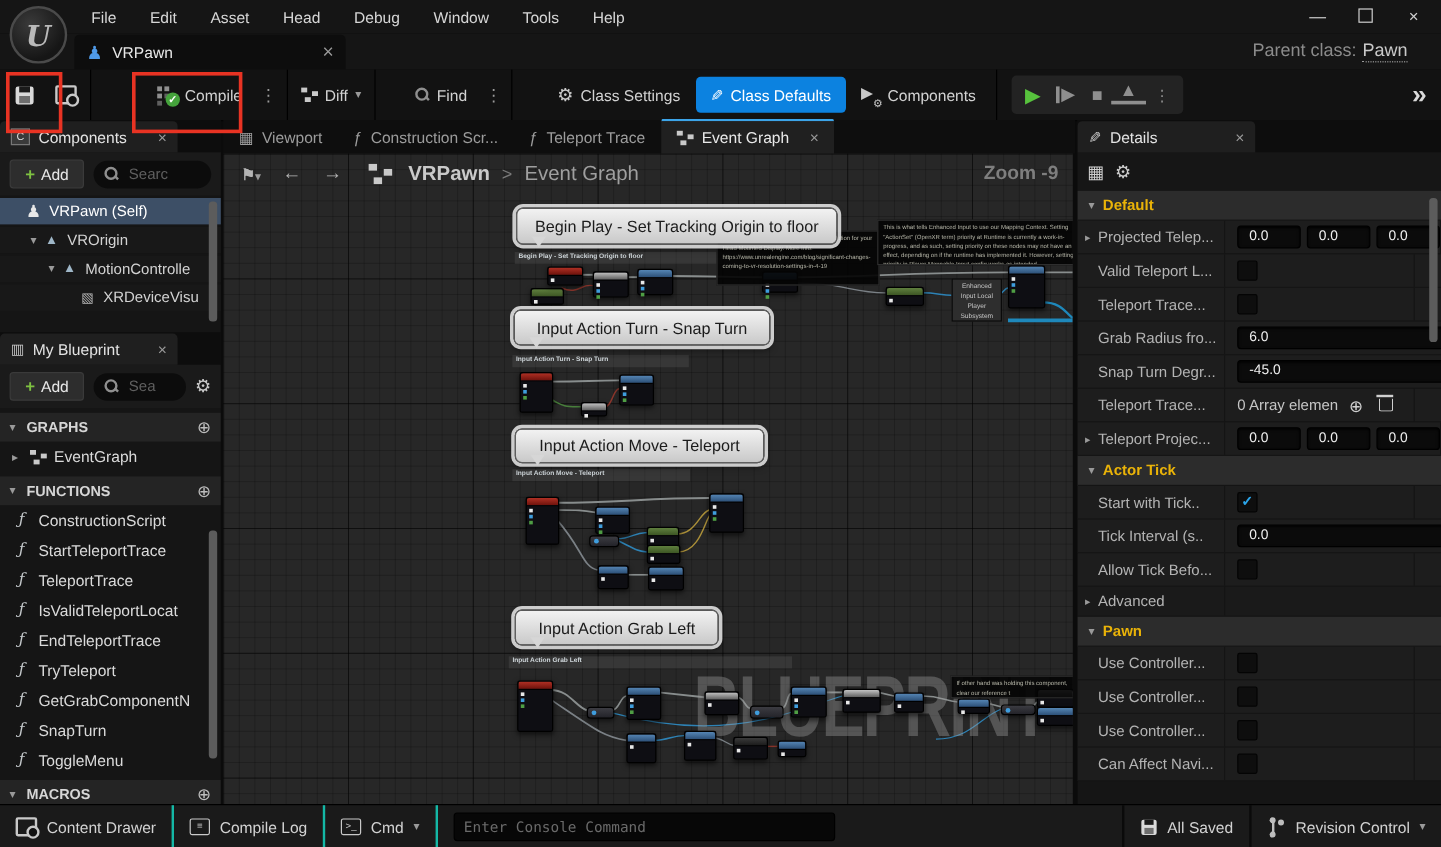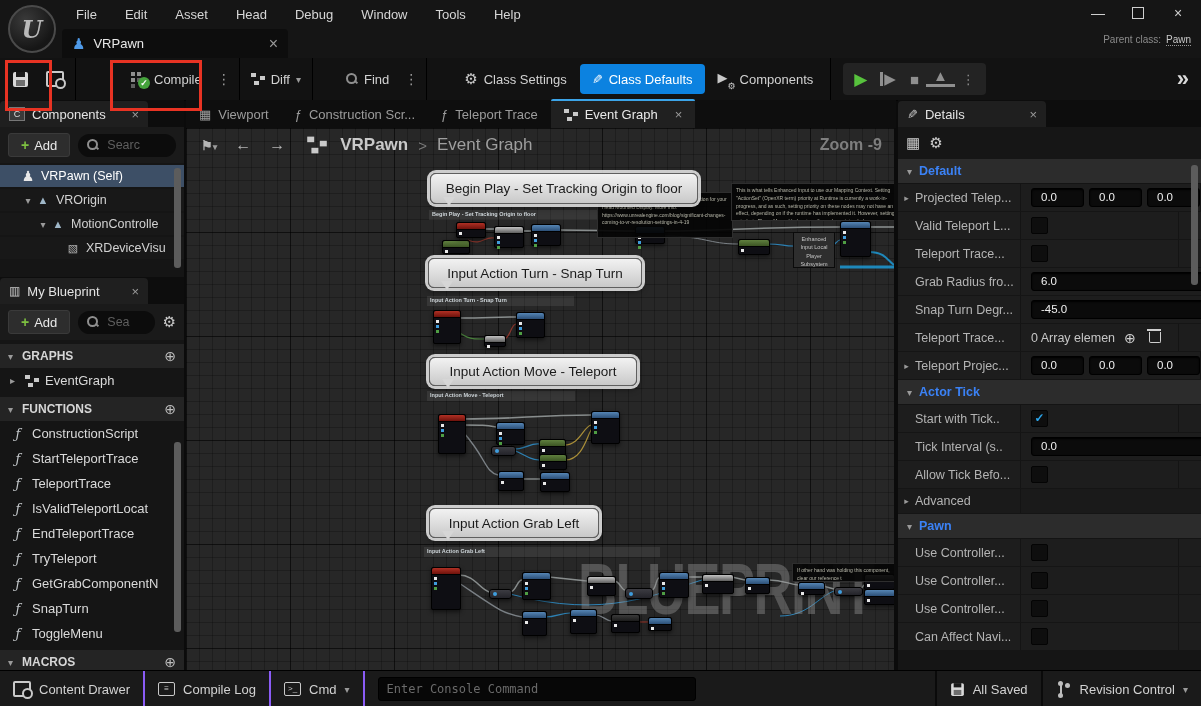--- a/index.html
+++ b/index.html
@@ -16,21 +16,21 @@
   .menu-item{padding:4px 12px;font-size:13px;color:#d6d6d6;cursor:default}
   #win-controls{position:absolute;right:6px;top:0;display:flex;gap:6px}
   .winbtn{width:34px;height:26px;display:flex;align-items:center;justify-content:center;color:#cfcfcf;font-size:14px}
   .winbtn .sq{width:10px;height:10px;border:1.5px solid #cfcfcf}
   
   #tabrow{position:absolute;left:0;top:28px;width:1201px;height:30px;background:#151515}
   #asset-tab{position:absolute;left:62px;top:1px;width:206px;height:29px;background:#0d0d0d;border-radius:4px 4px 0 0;
      display:flex;align-items:center;padding:0 10px;gap:8px}
   #asset-tab .pawn{color:#4f9ae8;font-size:15px}
   #asset-tab .lbl{font-size:13px;color:#e8e8e8;flex:1}
-  #parent-class{position:absolute;right:10px;top:6px;font-size:10px;color:#8b8b8b}
+  #parent-class{position:absolute;right:28px;top:6px;font-size:15px;color:#8b8b8b}
   #parent-class b{color:#c9c9c9;font-weight:normal;border-bottom:1px dotted #9a9a9a;margin-left:5px}
   
   #toolbar{position:absolute;left:0;top:58px;width:1201px;height:42px;background:#121212;display:flex;align-items:center;border-bottom:1px solid #050505}
   .tbtn{display:flex;align-items:center;gap:6px;padding:0 9px;height:42px;font-size:13px;color:#d2d2d2}
   .tsep{width:1px;height:42px;background:#000;margin:0 2px}
   .kebab{color:#9a9a9a;font-size:14px;padding:0 6px}
   .chev{color:#9a9a9a;font-size:10px}
   #class-defaults{background:#0c82e0;border-radius:4px;height:30px;margin:0 4px;padding:0 12px;color:#fff}
   #play-group{display:flex;align-items:center;background:#232323;border-radius:4px;height:32px;margin-left:10px;padding:0 4px}
   #play-group span{padding:0 7px;font-size:15px;color:#8f8f8f}
@@ -136,40 +136,40 @@
   #ei-node{position:absolute;background:#2e2e2e;border:1px solid #0a0a0a;color:#c6c6c6;font-size:5.5px;line-height:1.5;
      text-align:center;padding:2px 1px;z-index:2}
   #wires{position:absolute;left:0;top:0;z-index:1}
   
   #details{left:898px;top:100px;width:303px;height:570px}
   #details-search-row{display:flex;align-items:center;gap:9px;padding:7px 8px;background:#161616}
   #details-search-row .searchbox{border-radius:13px;height:24px}
   #details-search-row .rico{color:#cdcdcd;font-size:15px}
   .dsec{height:24px;background:#2c2c2c;display:flex;align-items:center;gap:7px;padding-left:9px;border-bottom:1px solid #141414}
   .dsec .car{color:#9a9a9a;font-size:10px}
-  .dsec .t{font-weight:bold;font-size:12.5px;color:#3b82f6}
+  .dsec .t{font-weight:bold;font-size:12.5px;color:#eab308}
   .drow{height:27px;display:flex;align-items:stretch;border-bottom:1px solid #151515;background:#1d1d1d}
   .drow .lblc{width:122px;display:flex;align-items:center;border-right:1px solid #141414;flex:none}
   .drow .car{width:17px;color:#9a9a9a;font-size:9px;text-align:center;flex:none}
   .drow .lbl{font-size:12.5px;color:#b4b4b4;white-space:nowrap;overflow:hidden}
   .drow .valc{flex:1;display:flex;align-items:center;padding-left:10px;gap:5px;border-right:1px solid #141414}
   .drow .endc{width:22px;flex:none}
   .vin{width:42px;height:17px;background:#0b0b0b;border:1px solid #000;border-radius:3px;color:#f0f0f0;
       font-size:11.5px;line-height:17px;padding-left:9px;box-shadow:inset 0 1px 2px #000}
   .win{width:178px;height:17px;background:#0b0b0b;border:1px solid #000;border-radius:3px;color:#f0f0f0;
       font-size:11.5px;line-height:17px;padding-left:9px;box-shadow:inset 0 1px 2px #000}
   .cb{width:15px;height:15px;background:#0e0e0e;border:1px solid #040404;border-radius:2px;text-align:center;
       line-height:14px;font-size:12px;font-weight:bold;color:#2ba6ec}
   .arrtext{font-size:12.5px;color:#c6c6c6;margin-right:4px}
   .cplus{color:#d0d0d0;font-size:14px}
   .i-trash{width:10px;height:10px;border:1.5px solid #cfcfcf;border-top:none;border-radius:0 0 2px 2px;position:relative;margin-left:8px}
   .i-trash:before{content:"";position:absolute;left:-3px;top:-3px;width:14px;height:1.5px;background:#cfcfcf}
   
   #statusbar{position:absolute;left:0;top:670px;width:1201px;height:36px;background:#1a1a1a;border-top:1px solid #000;display:flex;align-items:stretch}
-  .sgroup{display:flex;align-items:center;gap:8px;padding:0 13px;font-size:13px;color:#d2d2d2;border-right:2px solid #8b5cf6}
+  .sgroup{display:flex;align-items:center;gap:8px;padding:0 13px;font-size:13px;color:#d2d2d2;border-right:2px solid #14b8a6}
   .sgroup.right{border-right:none;border-left:2px solid #0a0a0a}
   #console-input{width:300px;height:22px;background:#070707;border:1px solid #000;border-radius:3px;color:#c9c9c9;
      font-family:"DejaVu Sans Mono",monospace;font-size:12px;padding:0 8px;outline:none}
   #console-input::placeholder{color:#6a6a6a}
   .i-term{width:15px;height:12px;border:1.5px solid #c9c9c9;border-radius:2px;font-size:8px;line-height:11px;color:#c9c9c9;text-align:center}
   .i-branch{width:10px;height:13px;border-left:2px solid #bdbdbd;position:relative;margin-left:4px}
   .i-branch:before{content:"";position:absolute;left:-4px;top:-2px;width:5px;height:5px;border-radius:50%;background:#bdbdbd;box-shadow:7px 2px 0 #bdbdbd}
   .i-branch:after{content:"";position:absolute;left:-4px;bottom:-2px;width:5px;height:5px;border-radius:50%;background:#bdbdbd}
 </style>
 </head>

